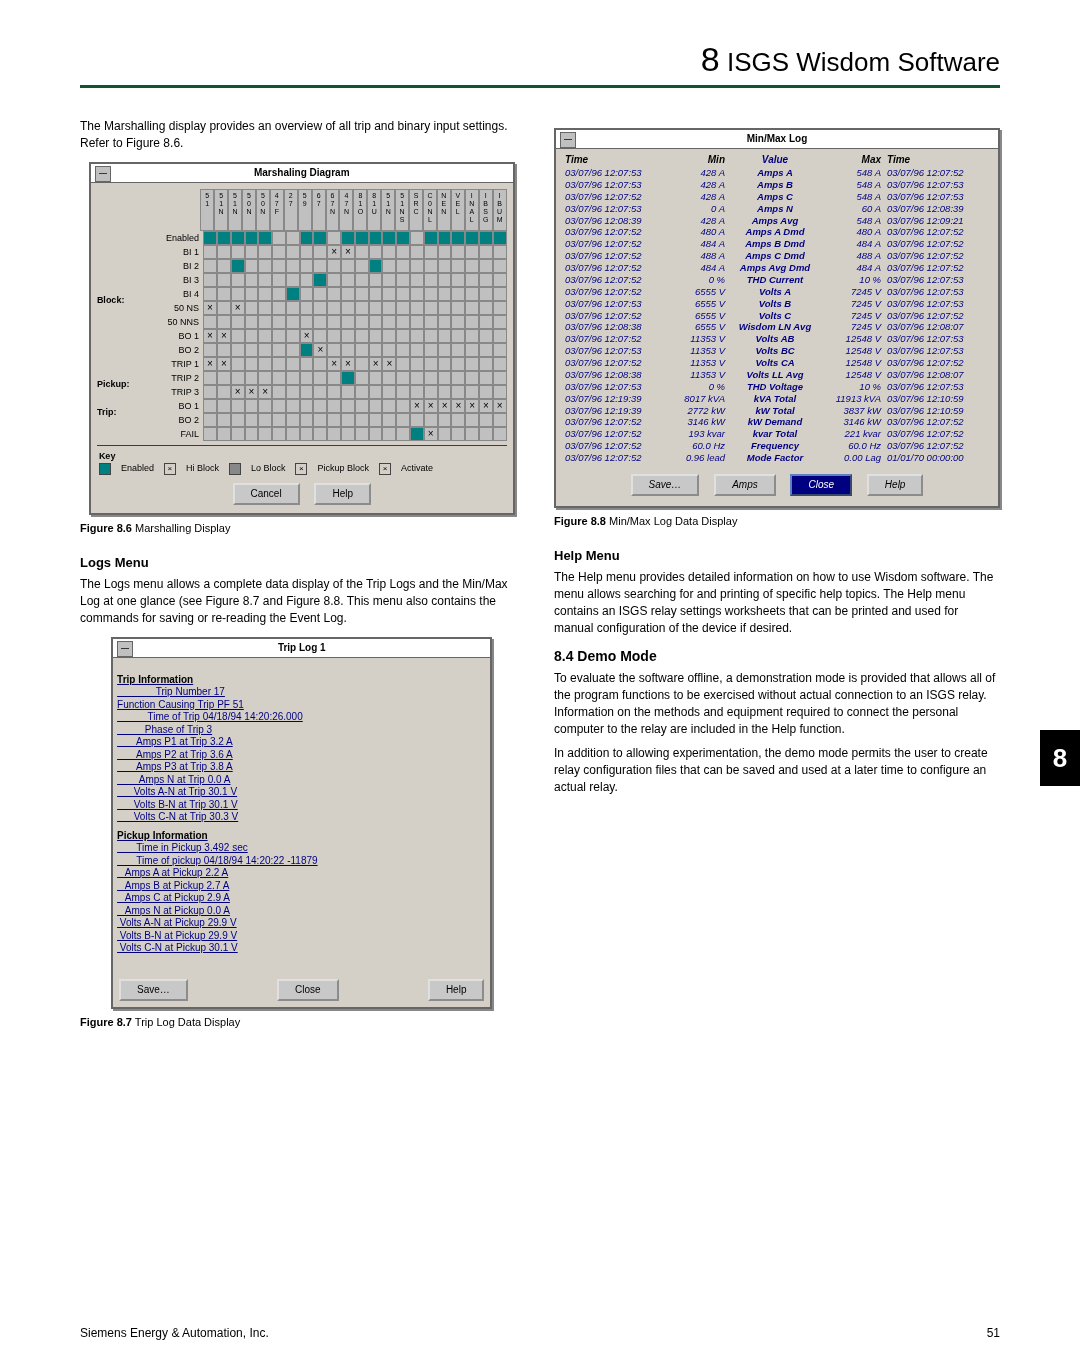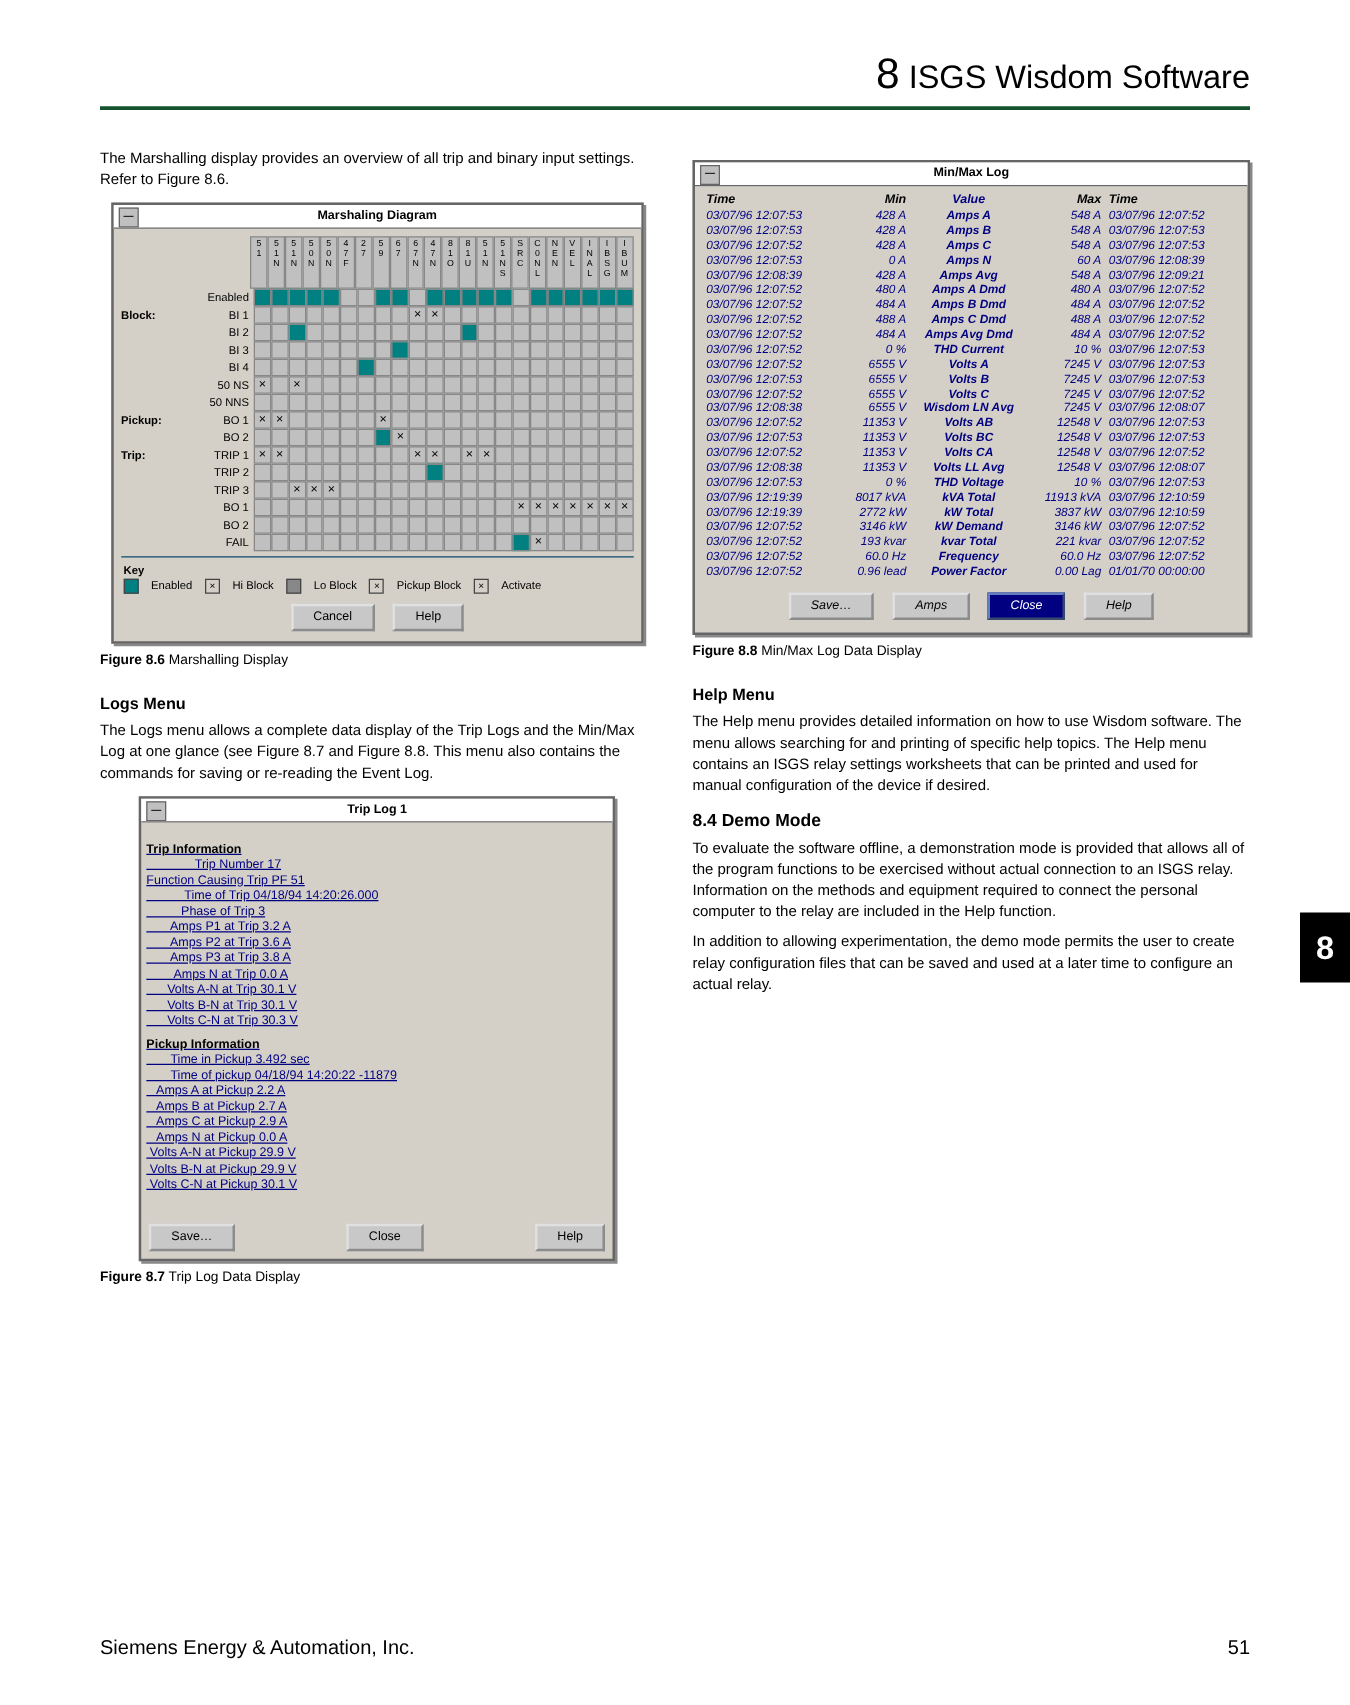--- a/index.html
+++ b/index.html
@@ -81,21 +81,21 @@
     box-sizing:border-box;
     background:#c0c0c0;
   }
   .marsh-cell.e { background:#008080; }  
   .marsh-cell.x::after { content:"×"; font-size:10px; line-height:12px; display:block; text-align:center;}
   .marsh-label {
     width:58px; text-align:right; padding-right:4px;
     font-size:9px; line-height:14px;
   }
   .marsh-section-label {
-    width:46px; font-size:9px; font-weight:bold; line-height:14px;
+    width:46px; font-size:9px; font-weight:bold; line-height:14px;margin-top:48px;
   }
   .marsh-btns { text-align:center; padding-top:6px; }
   .dlg-btn {
     display:inline-block; padding:2px 16px;
     border:2px outset #e0e0e0;
     background:#c8c8c8;
     font-size:10px; margin:2px 6px;
     cursor:pointer;
   }
   .key-row {
@@ -138,22 +138,22 @@
   .mm-foot { text-align:center; padding:8px 0 4px 0;}
   
   .side-tab {
     position:absolute; right:0; top:730px;
     width:40px; height:56px;
     background:#000; color:#fff;
     font-size:26px; font-weight:bold;
     text-align:center; line-height:56px;
   }
   .footer {
-    position:absolute; bottom:32px; left:80px; right:80px;
-    font-size:16px; display:flex; justify-content:space-between;
+    position:absolute; bottom:20px; left:80px; right:80px;
+    font-size:12px; display:flex; justify-content:space-between;
   }
 </style>
 </head>
 <body>
 
 <div class="page">
   <div class="chapter-header">
     <span class="num">8</span>
     <span>ISGS Wisdom Software</span>
   </div>
@@ -828,21 +828,21 @@
               <div class="mm-row">
                 <div class="c-time1">03/07/96 12:07:52</div>
                 <div class="c-min">60.0 Hz</div>
                 <div class="c-val">Frequency</div>
                 <div class="c-max">60.0 Hz</div>
                 <div class="c-time2">03/07/96 12:07:52</div>
               </div>
               <div class="mm-row">
                 <div class="c-time1">03/07/96 12:07:52</div>
                 <div class="c-min">0.96 lead</div>
-                <div class="c-val">Power Factor</div>
+                <div class="c-val">Mode Factor</div>
                 <div class="c-max">0.00 Lag</div>
                 <div class="c-time2">01/01/70 00:00:00</div>
               </div>
             </div>
           <div class="mm-foot">
             <span class="dlg-btn">Save…</span>
             <span class="dlg-btn">Amps</span>
             <span class="dlg-btn" style="background:#000080;color:#fff;border:2px outset #6080c0;">Close</span>
             <span class="dlg-btn">Help</span>
           </div>

